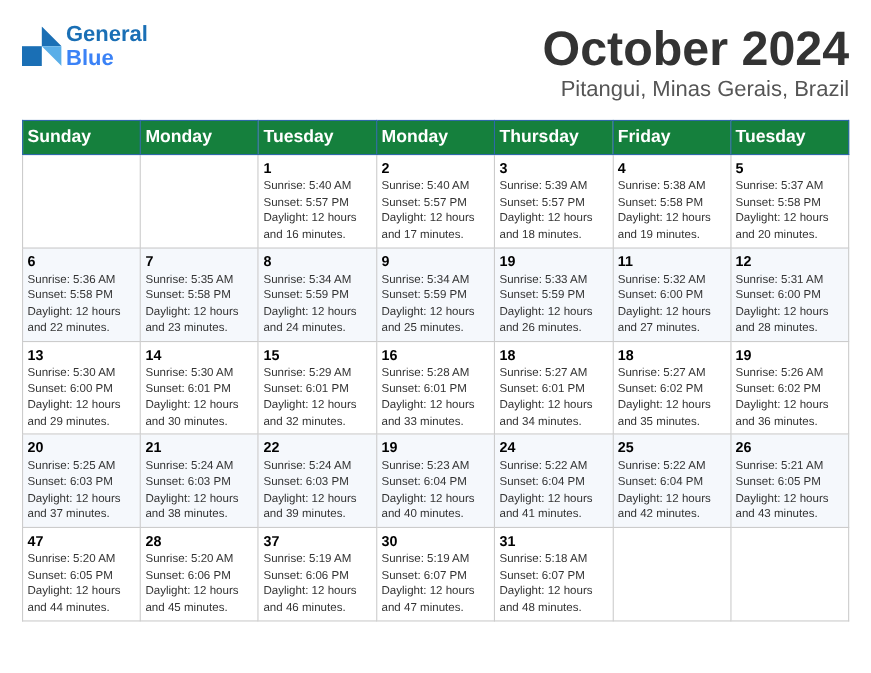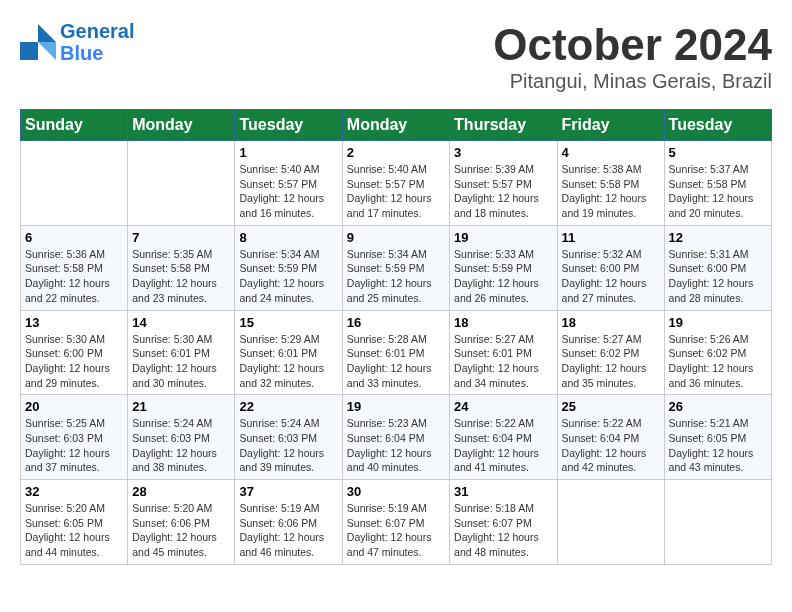--- a/index.html
+++ b/index.html
@@ -220,21 +220,21 @@
           <span class="day-num">25</span>
           <div class="day-info">Sunrise: 5:22 AM<br>Sunset: 6:04 PM<br>Daylight: 12 hours and 42 minutes.</div>
         </td>
         <td>
           <span class="day-num">26</span>
           <div class="day-info">Sunrise: 5:21 AM<br>Sunset: 6:05 PM<br>Daylight: 12 hours and 43 minutes.</div>
         </td>
       </tr>
       <tr>
         <td>
-          <span class="day-num">32</span>
+          <span class="day-num">47</span>
           <div class="day-info">Sunrise: 5:20 AM<br>Sunset: 6:05 PM<br>Daylight: 12 hours and 44 minutes.</div>
         </td>
         <td>
           <span class="day-num">28</span>
           <div class="day-info">Sunrise: 5:20 AM<br>Sunset: 6:06 PM<br>Daylight: 12 hours and 45 minutes.</div>
         </td>
         <td>
           <span class="day-num">37</span>
           <div class="day-info">Sunrise: 5:19 AM<br>Sunset: 6:06 PM<br>Daylight: 12 hours and 46 minutes.</div>
         </td>

